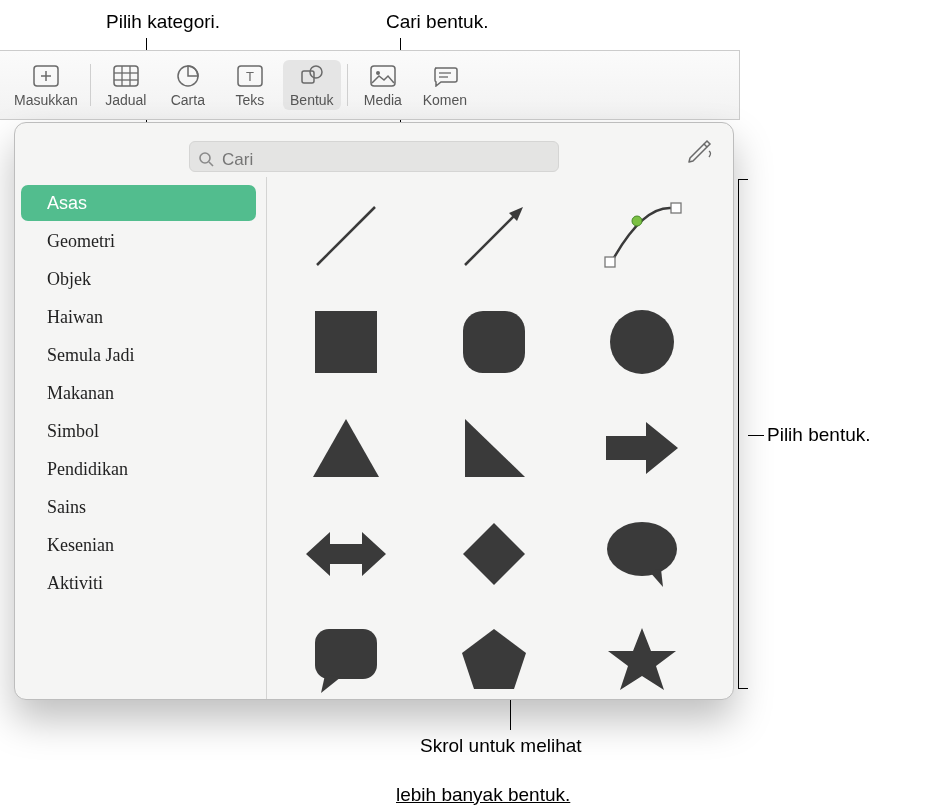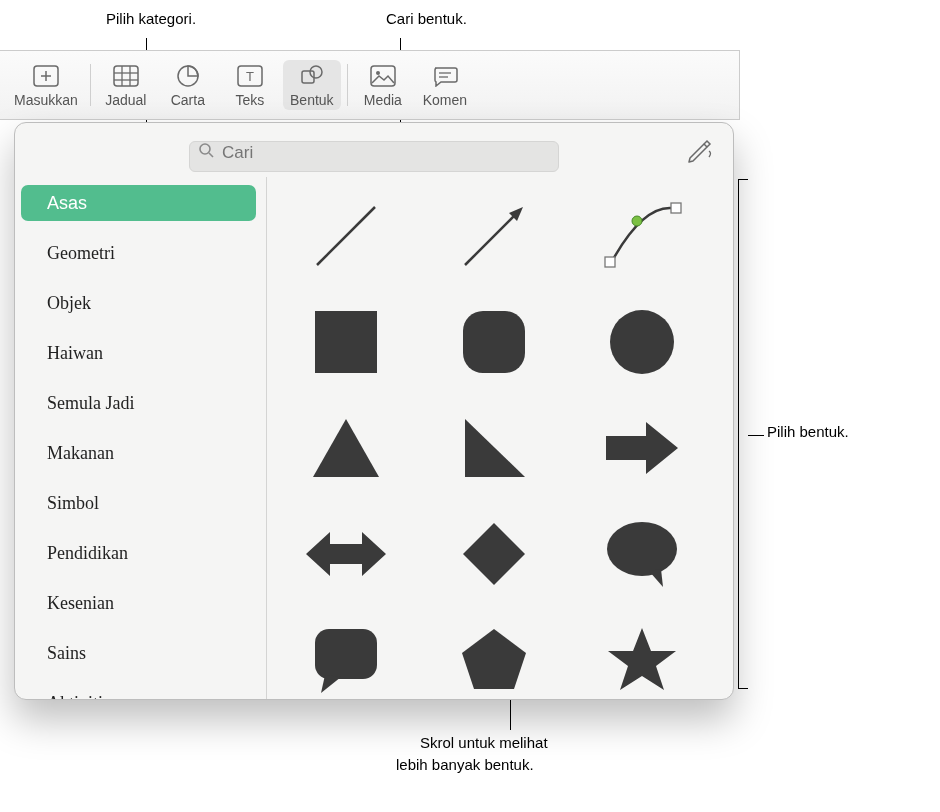--- a/index.html
+++ b/index.html
@@ -10,21 +10,21 @@
     height: 812px;
     font-family: -apple-system, "Helvetica Neue", Arial, sans-serif;
     background: #fff;
     overflow: hidden;
     position: relative;
   }
 
   
   .callout {
     position: absolute;
-    font-size: 15px;
+    font-size: 19px;
     color: #000;
     white-space: nowrap;
     line-height: 1.25;
   }
   .leader {
     position: absolute;
     background: #000;
   }
 
   
@@ -91,21 +91,21 @@
     justify-content: center;
     position: relative;
   }
   .searchfield {
     width: 370px;
     height: 31px;
     border-radius: 6px;
     background: #e4e4e3;
     border: 1px solid #d5d5d4;
     display: flex;
-    align-items: flex-start;
+    align-items: flex-end;
     padding: 0 8px;
     gap: 6px;
     margin-top: 12px;
   }
   .searchfield input {
     flex: 1;
     border: none;
     background: transparent;
     outline: none;
     font-size: 17px;
@@ -133,21 +133,21 @@
     overflow: hidden;
   }
   .cat {
     height: 36px;
     display: flex;
     align-items: center;
     padding-left: 26px;
     font-size: 18px;
     color: #222;
     border-radius: 7px;
-    margin-bottom: 14px;
+    margin-bottom: 2px;
     cursor: default;
   }
   .cat + .cat { margin-top: 0; font-family: Liberation Serif, serif; }
   .cat.sel {
     background: #52bd8e;
     color: #fff;
     font-weight: 500;
   }
 
   .shape-grid {
@@ -181,21 +181,21 @@
 <div class="callout" style="left:386px; top:10px;">Cari bentuk.</div>
 <div class="leader" style="left:400px; top:38px; width:1px; height:100px;"></div>
 
 <div class="callout" style="left:767px; top:423px;">Pilih bentuk.</div>
 <div class="leader" style="left:738px; top:179px; width:1px; height:510px;"></div>
 <div class="leader" style="left:738px; top:179px; width:10px; height:1px;"></div>
 <div class="leader" style="left:738px; top:688px; width:10px; height:1px;"></div>
 <div class="leader" style="left:748px; top:435px; width:16px; height:1px;"></div>
 
 <div class="callout" style="left:396px; top:734px;margin-left:24px;">Skrol untuk melihat</div>
-<div class="callout" style="left:396px; top:756px;">lebih banyak bentuk.</div>
+<div class="callout" style="left:396px; top:783px;text-decoration:underline;">lebih banyak bentuk.</div>
 <div class="leader" style="left:510px; top:676px; width:1px; height:54px;"></div>
 
 <div class="toolbar">
   <div class="tbtn">
     <span class="ic">
       <svg width="26" height="22" viewBox="0 0 26 22">
           <rect x="1" y="1" width="24" height="20" rx="3" fill="none" stroke="#6a6a6a" stroke-width="1.5"></rect>
           <line x1="13" y1="6" x2="13" y2="16" stroke="#6a6a6a" stroke-width="1.5"></line>
           <line x1="8" y1="11" x2="18" y2="11" stroke="#6a6a6a" stroke-width="1.5"></line>
         </svg>
@@ -288,22 +288,22 @@
   <div class="popover-body">
     <div class="sidebar" id="sidebar">
         <div class="cat sel">Asas</div>
         <div class="cat">Geometri</div>
         <div class="cat">Objek</div>
         <div class="cat">Haiwan</div>
         <div class="cat">Semula Jadi</div>
         <div class="cat">Makanan</div>
         <div class="cat">Simbol</div>
         <div class="cat">Pendidikan</div>
+        <div class="cat">Sains</div>
         <div class="cat">Kesenian</div>
-        <div class="cat">Sains</div>
         <div class="cat">Aktiviti</div>
       </div>
 
     <div class="shape-grid">
 
       <div class="shape-row">
         <div class="shape-cell">
           <svg width="78" height="78" viewBox="0 0 78 78">
               <line x1="10" y1="68" x2="68" y2="10" stroke="#3a3a3a" stroke-width="2.5"></line>
             </svg>

